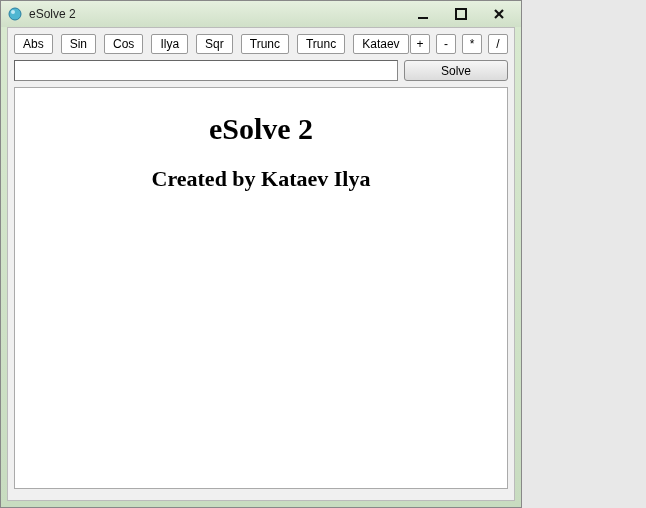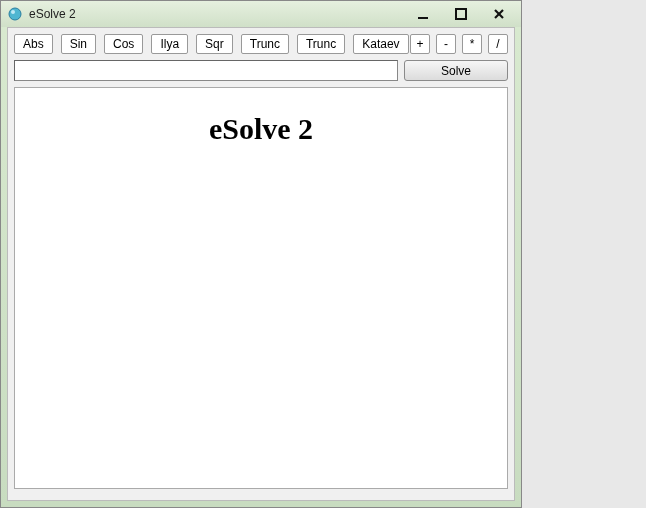--- a/index.html
+++ b/index.html
@@ -198,16 +198,17 @@
       </div>
     </div>
 
     <div class="input-row">
       <input type="text" class="expr-input" value="" style="">
       <button class="solve-btn">Solve</button>
     </div>
 
     <div class="content-pane">
       <div class="content-title">eSolve 2</div>
+      <div class="content-subtitle">Created by Kataev Ilya</div>
     </div>
 
   </div>
 </div>
 
 </body></html>

